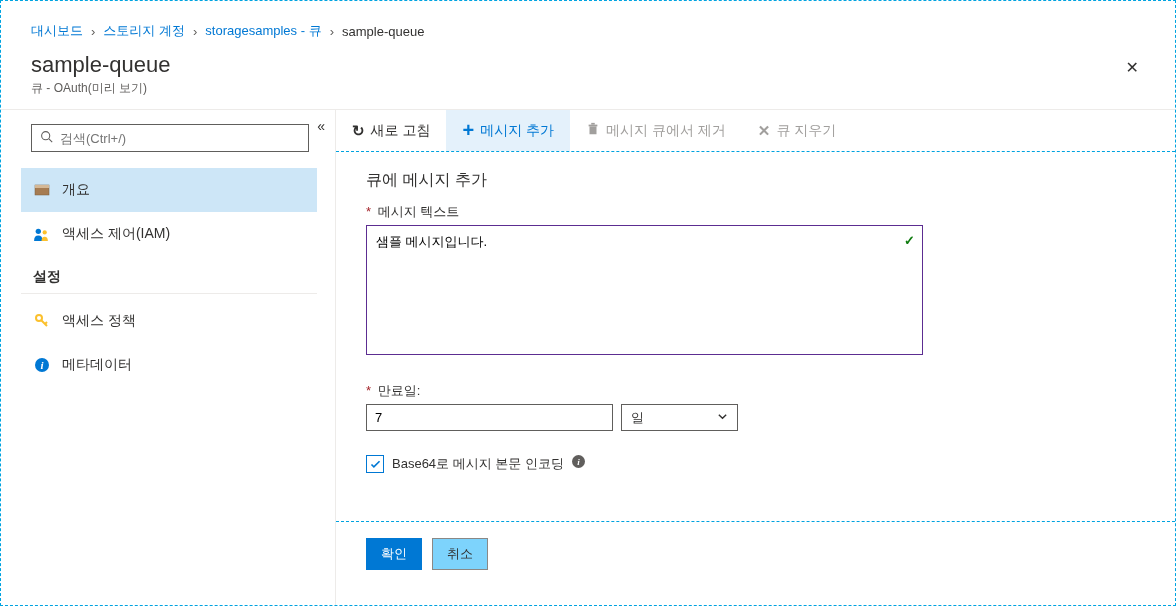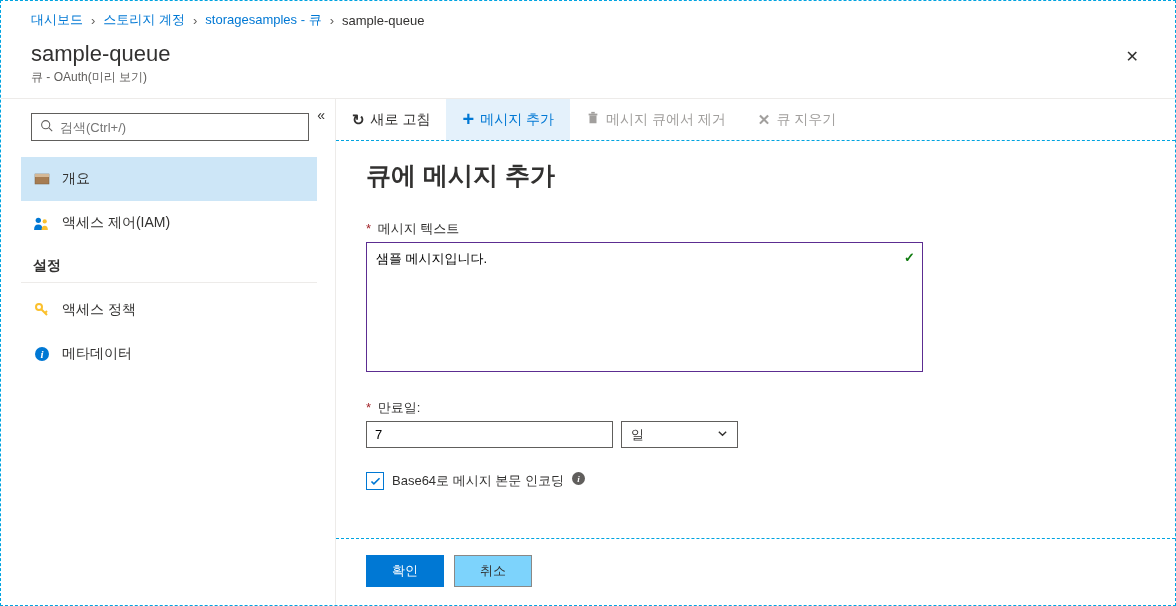--- a/index.html
+++ b/index.html
@@ -16,20 +16,21 @@
       height: 606px;
       overflow: hidden;
       border: 1px dashed #00a3e0;
     }
     .breadcrumb {
       padding: 10px 20px 8px 30px;
       font-size: 13px;
       display: flex;
       align-items: center;
       gap: 8px;
+      margin-top: 11px;
     }
     .breadcrumb a {
       color: #0078d4;
       text-decoration: none;
     }
     .breadcrumb .sep {
       color: #605e5c;
     }
     .breadcrumb .current {
       color: #323130;
@@ -150,23 +151,23 @@
       color: #a19f9d;
       cursor: default;
     }
     .tb-icon {
       font-size: 15px;
     }
     .content {
       padding: 18px 30px;
     }
     .content h2 {
-      font-size: 25px;
-      font-weight: 700;
-      margin-bottom: 28px;
+      font-size: 16px;
+      font-weight: 400;
+      margin-bottom: 12px;
     }
     .form-label {
       font-size: 13px;
       margin-bottom: 4px;
       display: block;
     }
     .required {
       color: #a4262c;
       margin-right: 3px;
     }
@@ -248,21 +249,21 @@
       font-style: italic;
       font-family: serif;
     }
     .footer {
       border-top: 1px dashed #00a3e0;
       padding: 16px 30px;
       display: flex;
       gap: 10px;
     }
     .btn {
-      padding: 6px 25px;
+      padding: 6px 14px;
       font-size: 13px;
       cursor: pointer;
       border: 1px solid transparent;
     }
     .btn-primary {
       background: #0078d4;
       color: white;
     }
     .btn-secondary {
       background: #7dd3fc;

